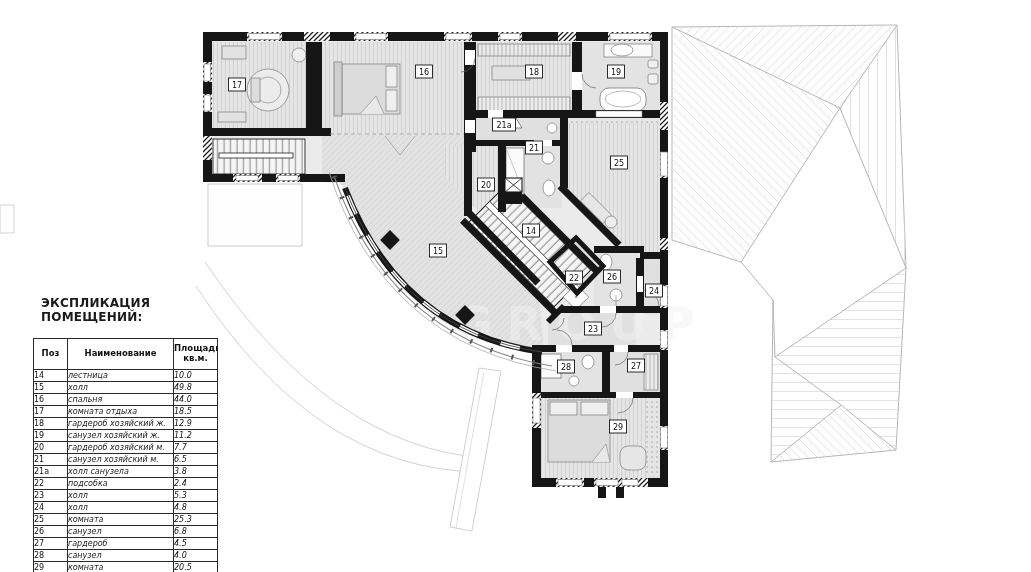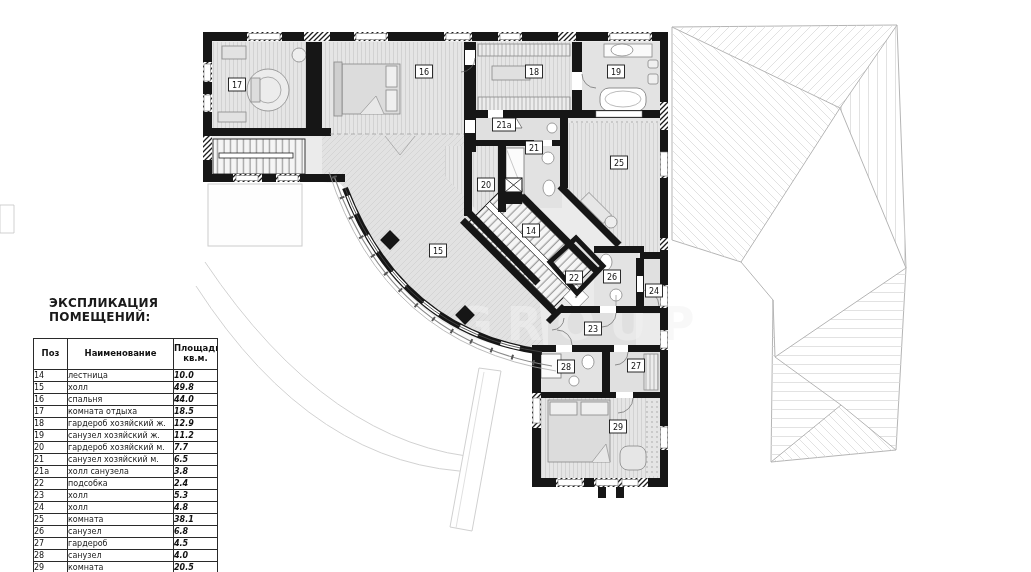--- a/index.html
+++ b/index.html
@@ -1,28 +1,28 @@
 <!DOCTYPE html>
 <html><head>
 <meta charset="utf-8">
 <style>
   html,body{margin:0;padding:0;background:#fff;}
   body{width:1031px;height:572px;position:relative;overflow:hidden;
        font-family:"DejaVu Sans","Liberation Sans",sans-serif;color:#111;}
   #plan-svg{position:absolute;left:0;top:0;}
   #explication{position:absolute;left:33px;top:296px;width:190px;}
-  #explication h1{font-size:12px;font-weight:bold;margin:0 0 14px 16px;letter-spacing:.2px;color:#1a1a1a;}
+  #explication h1{font-size:12px;font-weight:bold;margin:0 0 14px 8px;letter-spacing:.2px;color:#1a1a1a;}
   table.expl{border-collapse:collapse;width:184px;table-layout:fixed;}
   table.expl th,table.expl td{border:1px solid #2a2a2a;padding:0;overflow:hidden;}
   table.expl thead th{font-size:8.5px;font-weight:bold;height:30px;line-height:1.15;}
   col.c-pos{width:34px;}col.c-name{width:106px;}col.c-area{width:44px;}
   table.expl tbody td{height:11px;font-size:8px;line-height:10px;}
   td.cell-pos{font-size:8.5px;}
-  td.cell-name{color:#222;}
-  td.cell-area{font-style:italic;font-weight:700;}
+  td.cell-name{font-style:italic;color:#222;}
+  td.cell-area{font-style:italic;font-weight:400;}
 </style>
 </head>
 <body>
 
 <svg id="plan-svg" width="1031" height="572" viewBox="0 0 1031 572" xmlns="http://www.w3.org/2000/svg">
   <defs>
     <pattern id="pWall" patternUnits="userSpaceOnUse" width="5" height="5">
       <rect width="5" height="5" fill="#ffffff"></rect>
       <path d="M0,5 L5,0 M-1,1 L1,-1 M4,6 L6,4" stroke="#1c1c1c" stroke-width="1.3"></path>
     </pattern>
@@ -465,21 +465,21 @@
           <td class="cell-area">5.3</td>
         </tr>
         <tr>
           <td class="cell-pos">24</td>
           <td class="cell-name">холл</td>
           <td class="cell-area">4.8</td>
         </tr>
         <tr>
           <td class="cell-pos">25</td>
           <td class="cell-name">комната</td>
-          <td class="cell-area">38.1</td>
+          <td class="cell-area">25.3</td>
         </tr>
         <tr>
           <td class="cell-pos">26</td>
           <td class="cell-name">санузел</td>
           <td class="cell-area">6.8</td>
         </tr>
         <tr>
           <td class="cell-pos">27</td>
           <td class="cell-name">гардероб</td>
           <td class="cell-area">4.5</td>

